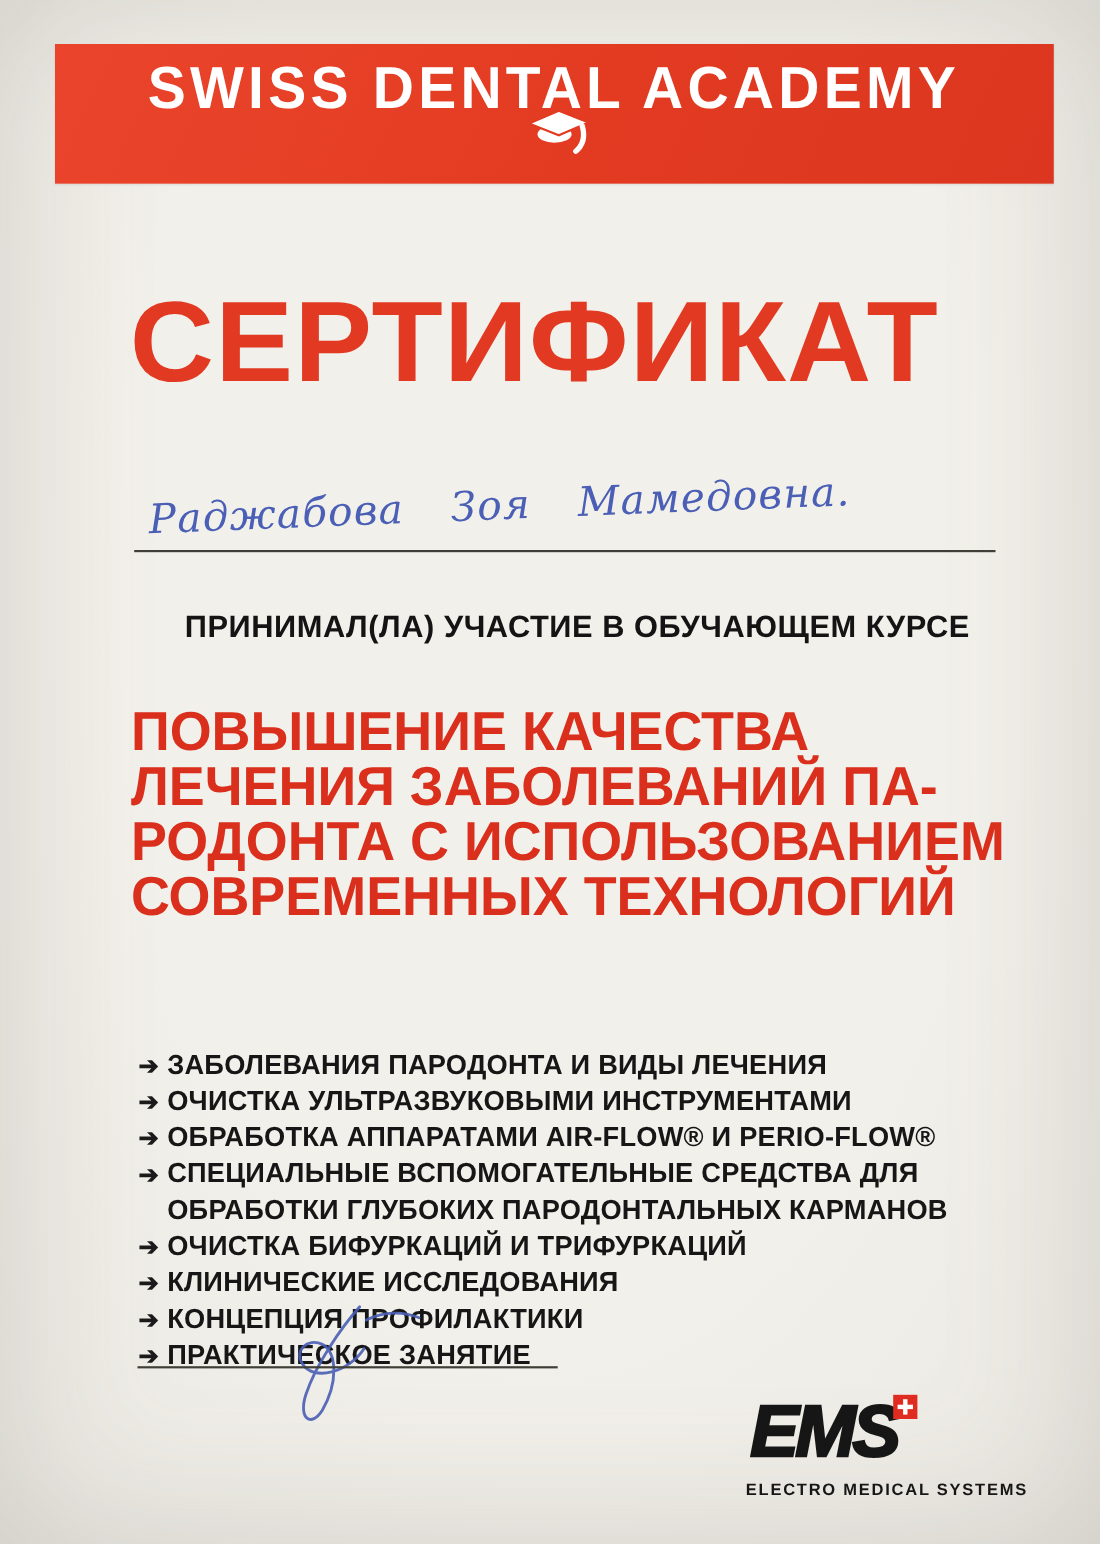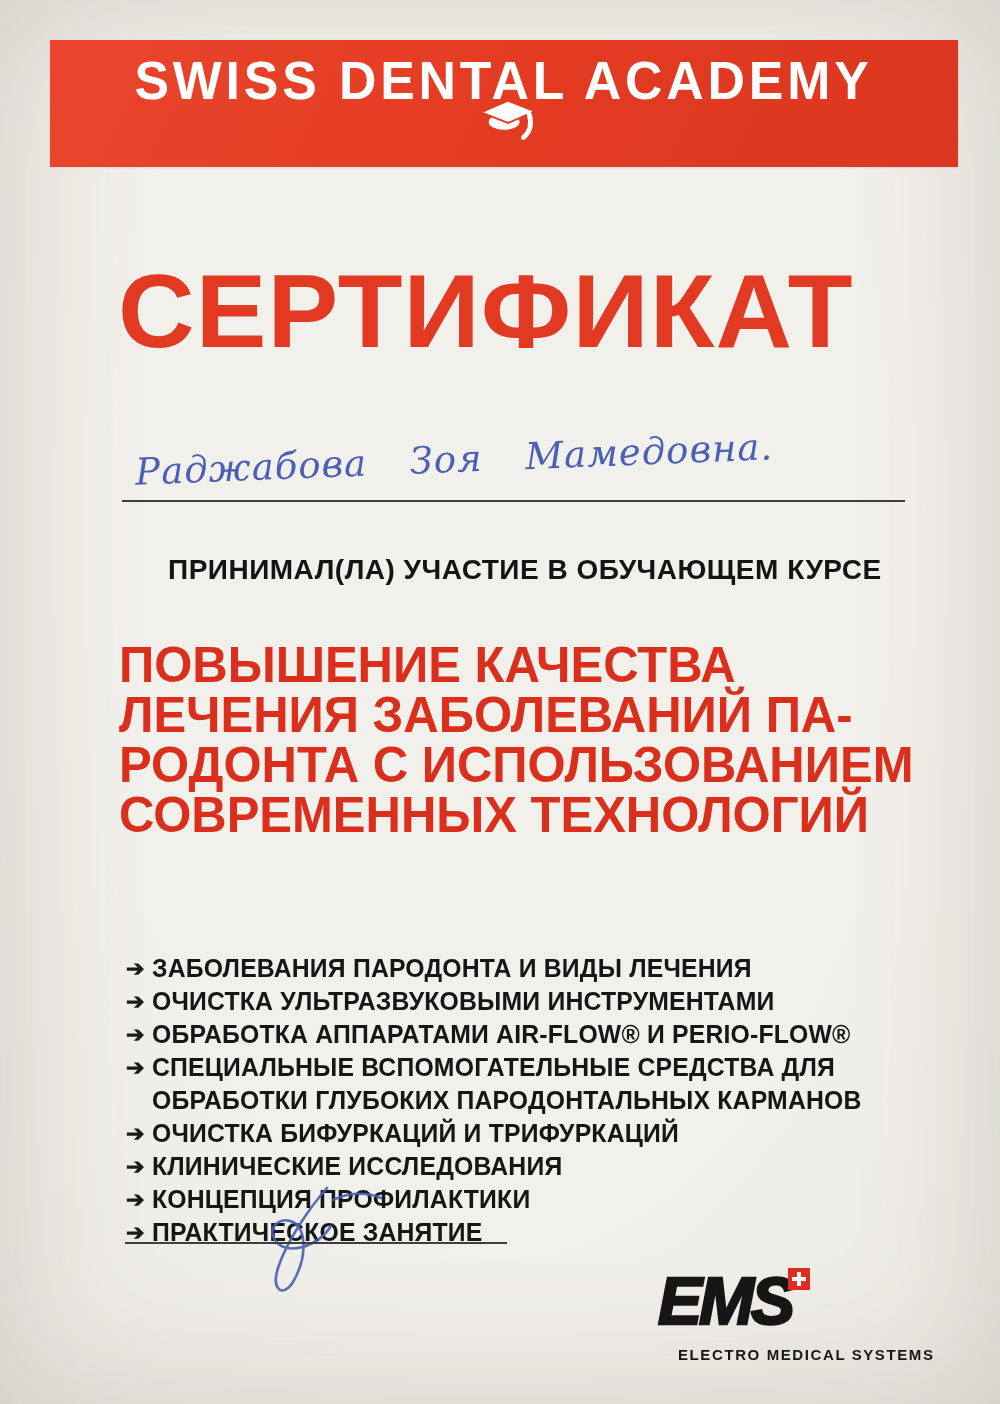--- a/index.html
+++ b/index.html
@@ -79,21 +79,21 @@
 
   
   .sign-scribble{ position:absolute; left:215px; top:1178px; }
   .sign-line{
     position:absolute; left:125px; top:1242px; width:382px; height:2px;
     background:#3f3f37;
   }
 
   
   .ems-logo{ position:absolute; left:658px; top:1272px; width:240px; }
-  .ems-row{ position:relative; display:inline-block; }
+  .ems-row{ position:relative; display:inline-block;margin-left:24px; }
   .ems-text{
     font-size:66px; font-weight:700; font-style:italic; color:#161616;
     letter-spacing:-3px; -webkit-text-stroke:2.5px #161616; line-height:58px;
   }
   .swiss-cross{
     position:absolute; right:-18px; top:-4px; width:22px; height:22px;
     background:#e02b20; display:inline-block;
   }
   .swiss-cross::before{
     content:""; position:absolute; left:9px; top:4px; width:4px; height:14px; background:#ffffff;

